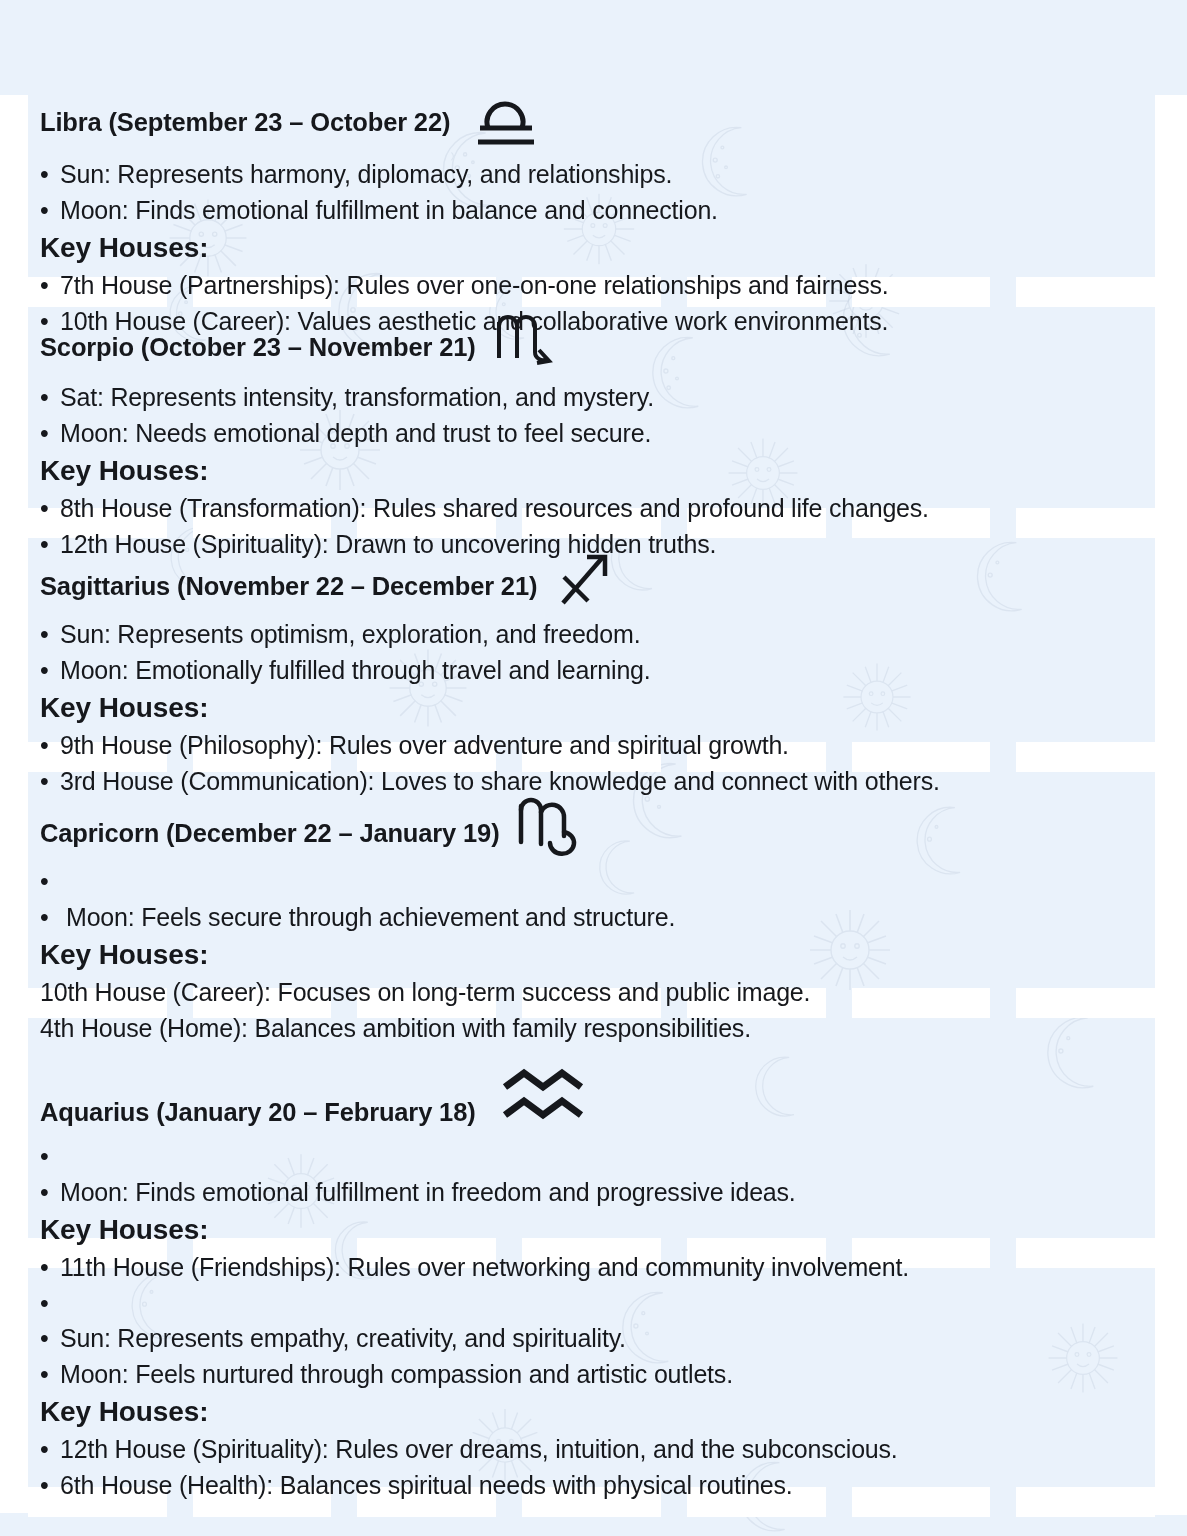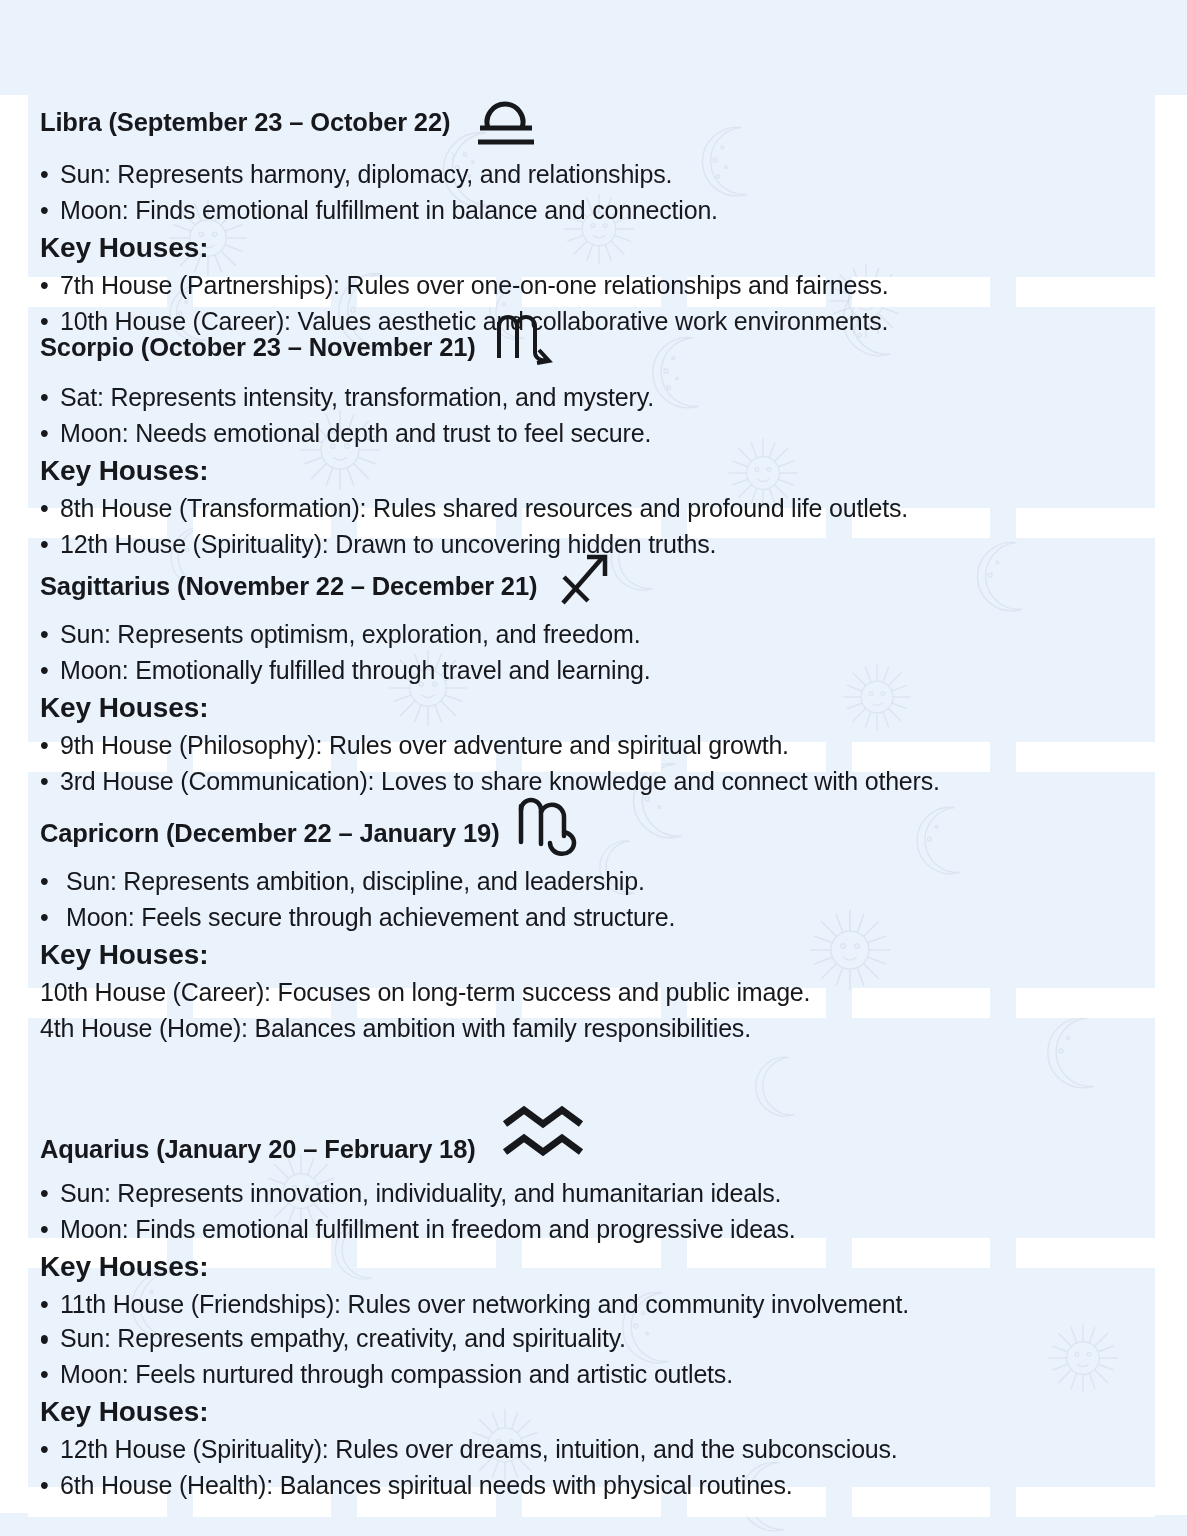--- a/index.html
+++ b/index.html
@@ -620,21 +620,21 @@
       <div class="spacer-row"></div>
       <div class="line">
         <span class="bullet">•</span>
         <span class="txt">Moon: Needs emotional depth and trust to feel secure.</span>
       </div>
       <div class="spacer-row"></div>
       <div class="key-houses">Key Houses:</div>
       <div class="spacer-row"></div>
       <div class="line">
         <span class="bullet">•</span>
-        <span class="txt">8th House (Transformation): Rules shared resources and profound life outlets.</span>
+        <span class="txt">8th House (Transformation): Rules shared resources and profound life changes.</span>
       </div>
       <div class="spacer-row"></div>
       <div class="line">
         <span class="bullet">•</span>
         <span class="txt">12th House (Spirituality): Drawn to uncovering hidden truths.</span>
       </div>
     </div>
 
     <div class="section" style="top:563px;">
       <div class="sec-heading">
@@ -683,57 +683,55 @@
               <path d="M8 18 a10 10 0 0 1 20 0 L28 52"></path>
               <path d="M28 20 a12 12 0 0 1 23 5 L51 44"></path>
               <path d="M51 40 a12 11 0 1 1 -14 11"></path>
             </g>
           </svg>
         </span>
       </div>
       <div class="spacer-row"></div>
       <div class="line">
         <span class="bullet wide">•</span>
-        <span class="txt">Sun: Represents ambition, discipline, and leadership.</span>
       </div>
       <div class="spacer-row"></div>
       <div class="line">
         <span class="bullet wide">•</span>
         <span class="txt">Moon: Feels secure through achievement and structure.</span>
       </div>
       <div class="spacer-row"></div>
       <div class="key-houses">Key Houses:</div>
       <div class="spacer-row"></div>
       <div class="line">
         <span class="bullet none"></span>
         <span class="txt">10th House (Career): Focuses on long-term success and public image.</span>
       </div>
       <div class="spacer-row"></div>
       <div class="line">
         <span class="bullet none"></span>
         <span class="txt">4th House (Home): Balances ambition with family responsibilities.</span>
       </div>
     </div>
 
-    <div class="section" style="top:1129px;">
+    <div class="section" style="top:1092px;">
       <div class="sec-heading">
         <span>Aquarius (January 20 – February 18)</span>
         <span class="glyph-wrap" style="margin-left:24px; margin-top:-25px;">
           <svg width="88" height="66" viewBox="0 0 88 66">
             <g fill="none" stroke="#16181c" stroke-width="7" stroke-linecap="butt" stroke-linejoin="miter">
               <path d="M5 20 L24 6 L43 20 L62 6 L81 20"></path>
               <path d="M5 48 L24 34 L43 48 L62 34 L81 48"></path>
             </g>
           </svg>
         </span>
       </div>
       <div class="spacer-row"></div>
       <div class="line">
         <span class="bullet">•</span>
-        <span class="txt">Sun: Represents innovation, individuality, and humanitarian ideals.</span>
       </div>
       <div class="spacer-row"></div>
       <div class="line">
         <span class="bullet">•</span>
         <span class="txt">Moon: Finds emotional fulfillment in freedom and progressive ideas.</span>
       </div>
       <div class="spacer-row"></div>
       <div class="key-houses">Key Houses:</div>
       <div class="spacer-row"></div>
       <div class="line">

